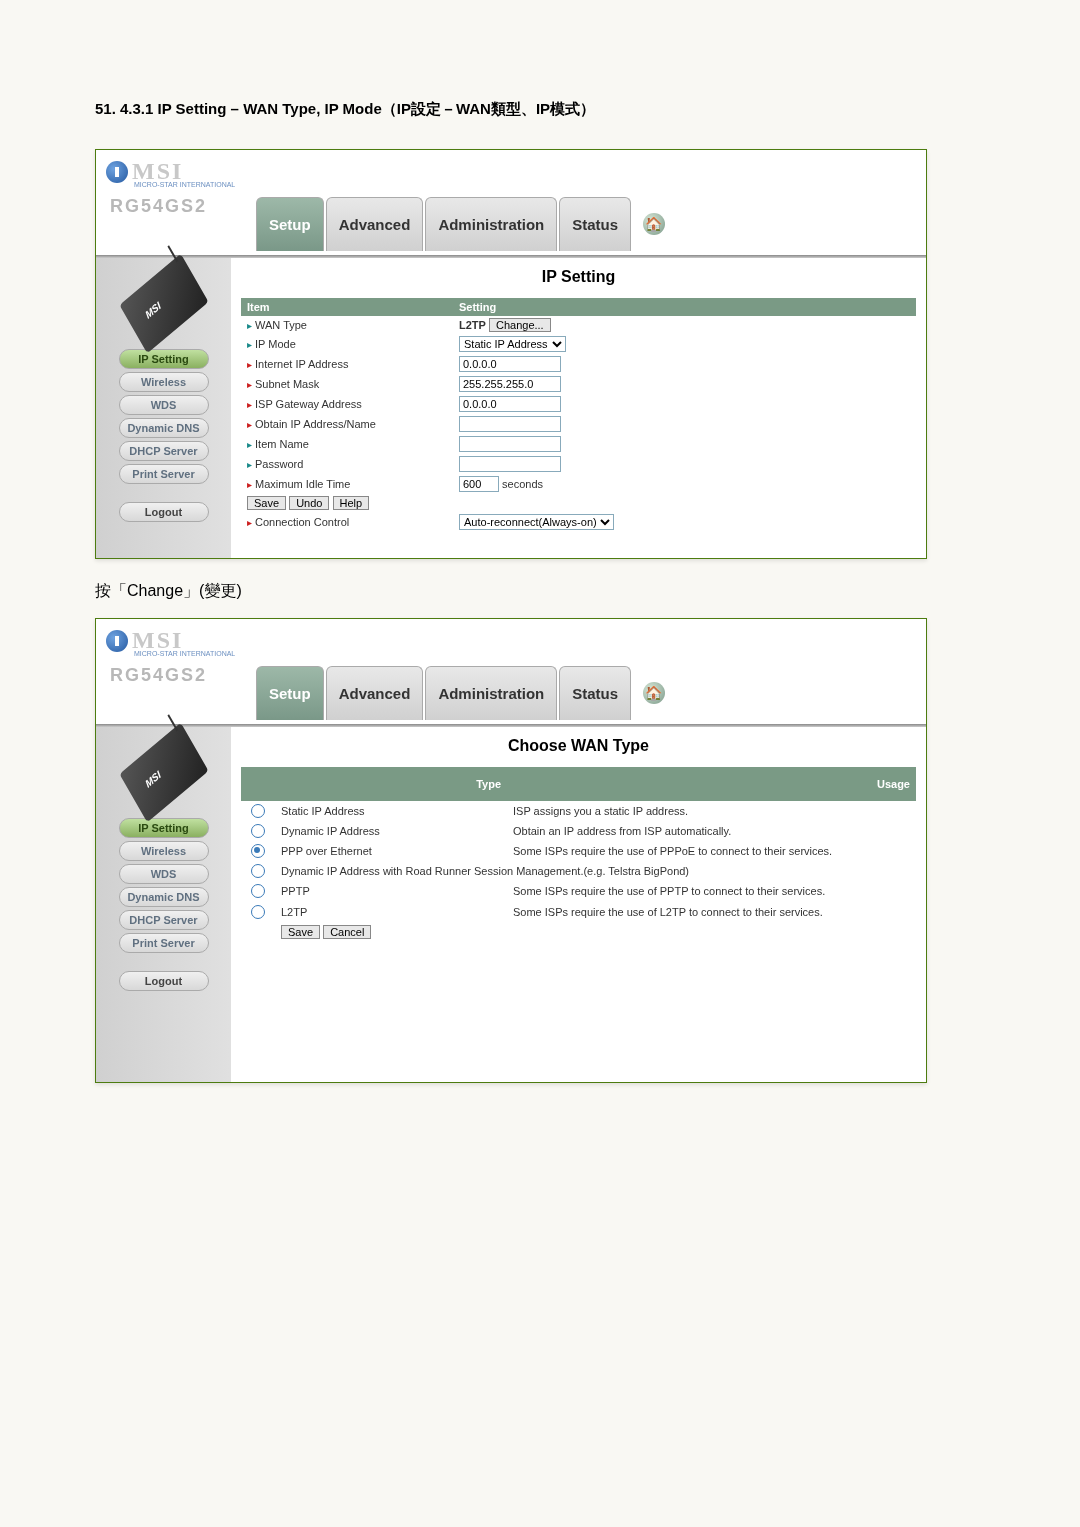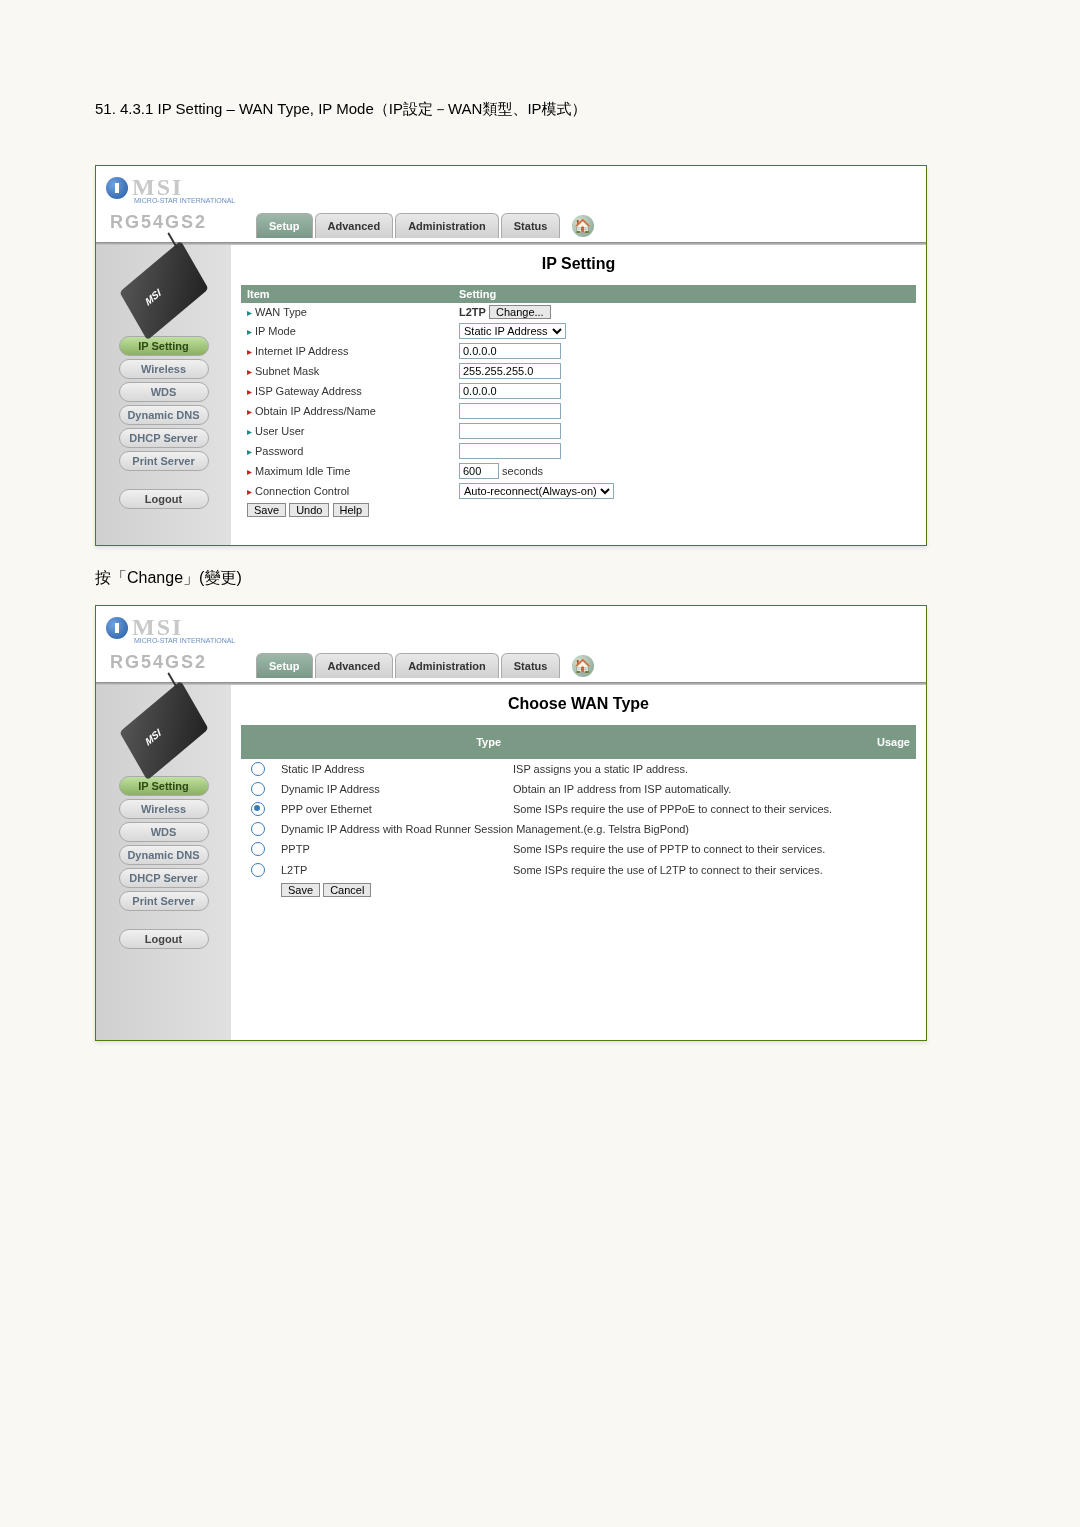--- a/index.html
+++ b/index.html
@@ -8,22 +8,22 @@
   background: #f9f8f3;
   font-family: Arial, sans-serif;
   font-size: 12px;
   width: 1080px;
 }
 .page {
   padding: 100px 95px 50px 95px;
 }
 .doc-heading {
   font-size: 15px;
-  font-weight: normal;
-  margin-bottom: 46px;
+  font-weight: bold;
+  margin-bottom: 30px;
 }
 .doc-text {
   font-size: 16px;
   margin: 15px 30px;
   line-height: 1.5;
 }
 .screenshot-box {
   border: 1px solid #4d7c0f;
   background: #fff;
   width: 830px;
@@ -75,22 +75,22 @@
 }
 .tab-bar {
   display: flex;
   align-items: center;
   margin-left: 150px;
   gap: 2px;
   margin-top: -26px;
   margin-bottom: 4px;
 }
 .tab {
-  padding: 6px 12px;
-  font-size: 11px;
+  padding: 18px 12px;
+  font-size: 15px;
   font-weight: bold;
   color: #333;
   background: linear-gradient(#e8e8e8, #d0d0d0);
   border: 1px solid #aaa;
   border-bottom: none;
   border-radius: 6px 6px 0 0;
 }
 .tab.active {
   background: linear-gradient(#9db8a8, #7a9888);
   color: #fff;
@@ -338,41 +338,41 @@
           </tr>
           <tr>
             <td><span class="marker">▸</span><span>ISP Gateway Address</span></td>
             <td><input class="txt-input" value="0.0.0.0" style=""></td>
           </tr>
           <tr>
             <td><span class="marker">▸</span><span>Obtain IP Address/Name</span></td>
             <td><input class="txt-input" value="" style=""></td>
           </tr>
           <tr>
-            <td><span class="marker teal">▸</span><span>User User</span></td>
+            <td><span class="marker teal">▸</span><span>Item Name</span></td>
             <td><input class="txt-input" value="" style=""></td>
           </tr>
           <tr>
             <td><span class="marker teal">▸</span><span>Password</span></td>
             <td><input class="txt-input" type="password" value="" style=""></td>
           </tr>
           <tr>
             <td><span class="marker">▸</span><span>Maximum Idle Time</span></td>
             <td><input class="txt-input" style="width: 40px;" value="600"> <span>seconds</span></td>
-          </tr>
-          <tr>
-            <td><span class="marker">▸</span><span>Connection Control</span></td>
-            <td><select class="sel"><option>Auto-reconnect(Always-on)</option></select></td>
           </tr>
           <tr>
             <td class="btn-row" colspan="2">
               <button class="small-btn">Save</button>
               <button class="small-btn">Undo</button>
               <button class="small-btn">Help</button>
             </td>
+          </tr>
+          <tr>
+            <td><span class="marker">▸</span><span>Connection Control</span></td>
+            <td><select class="sel"><option>Auto-reconnect(Always-on)</option></select></td>
           </tr>
         </tbody>
           </table>
       </div>
     </div>
   </div>
 
   <div class="doc-text" style="margin-left:0">按「Change」(變更)</div>
 
   <div class="screenshot-box">

